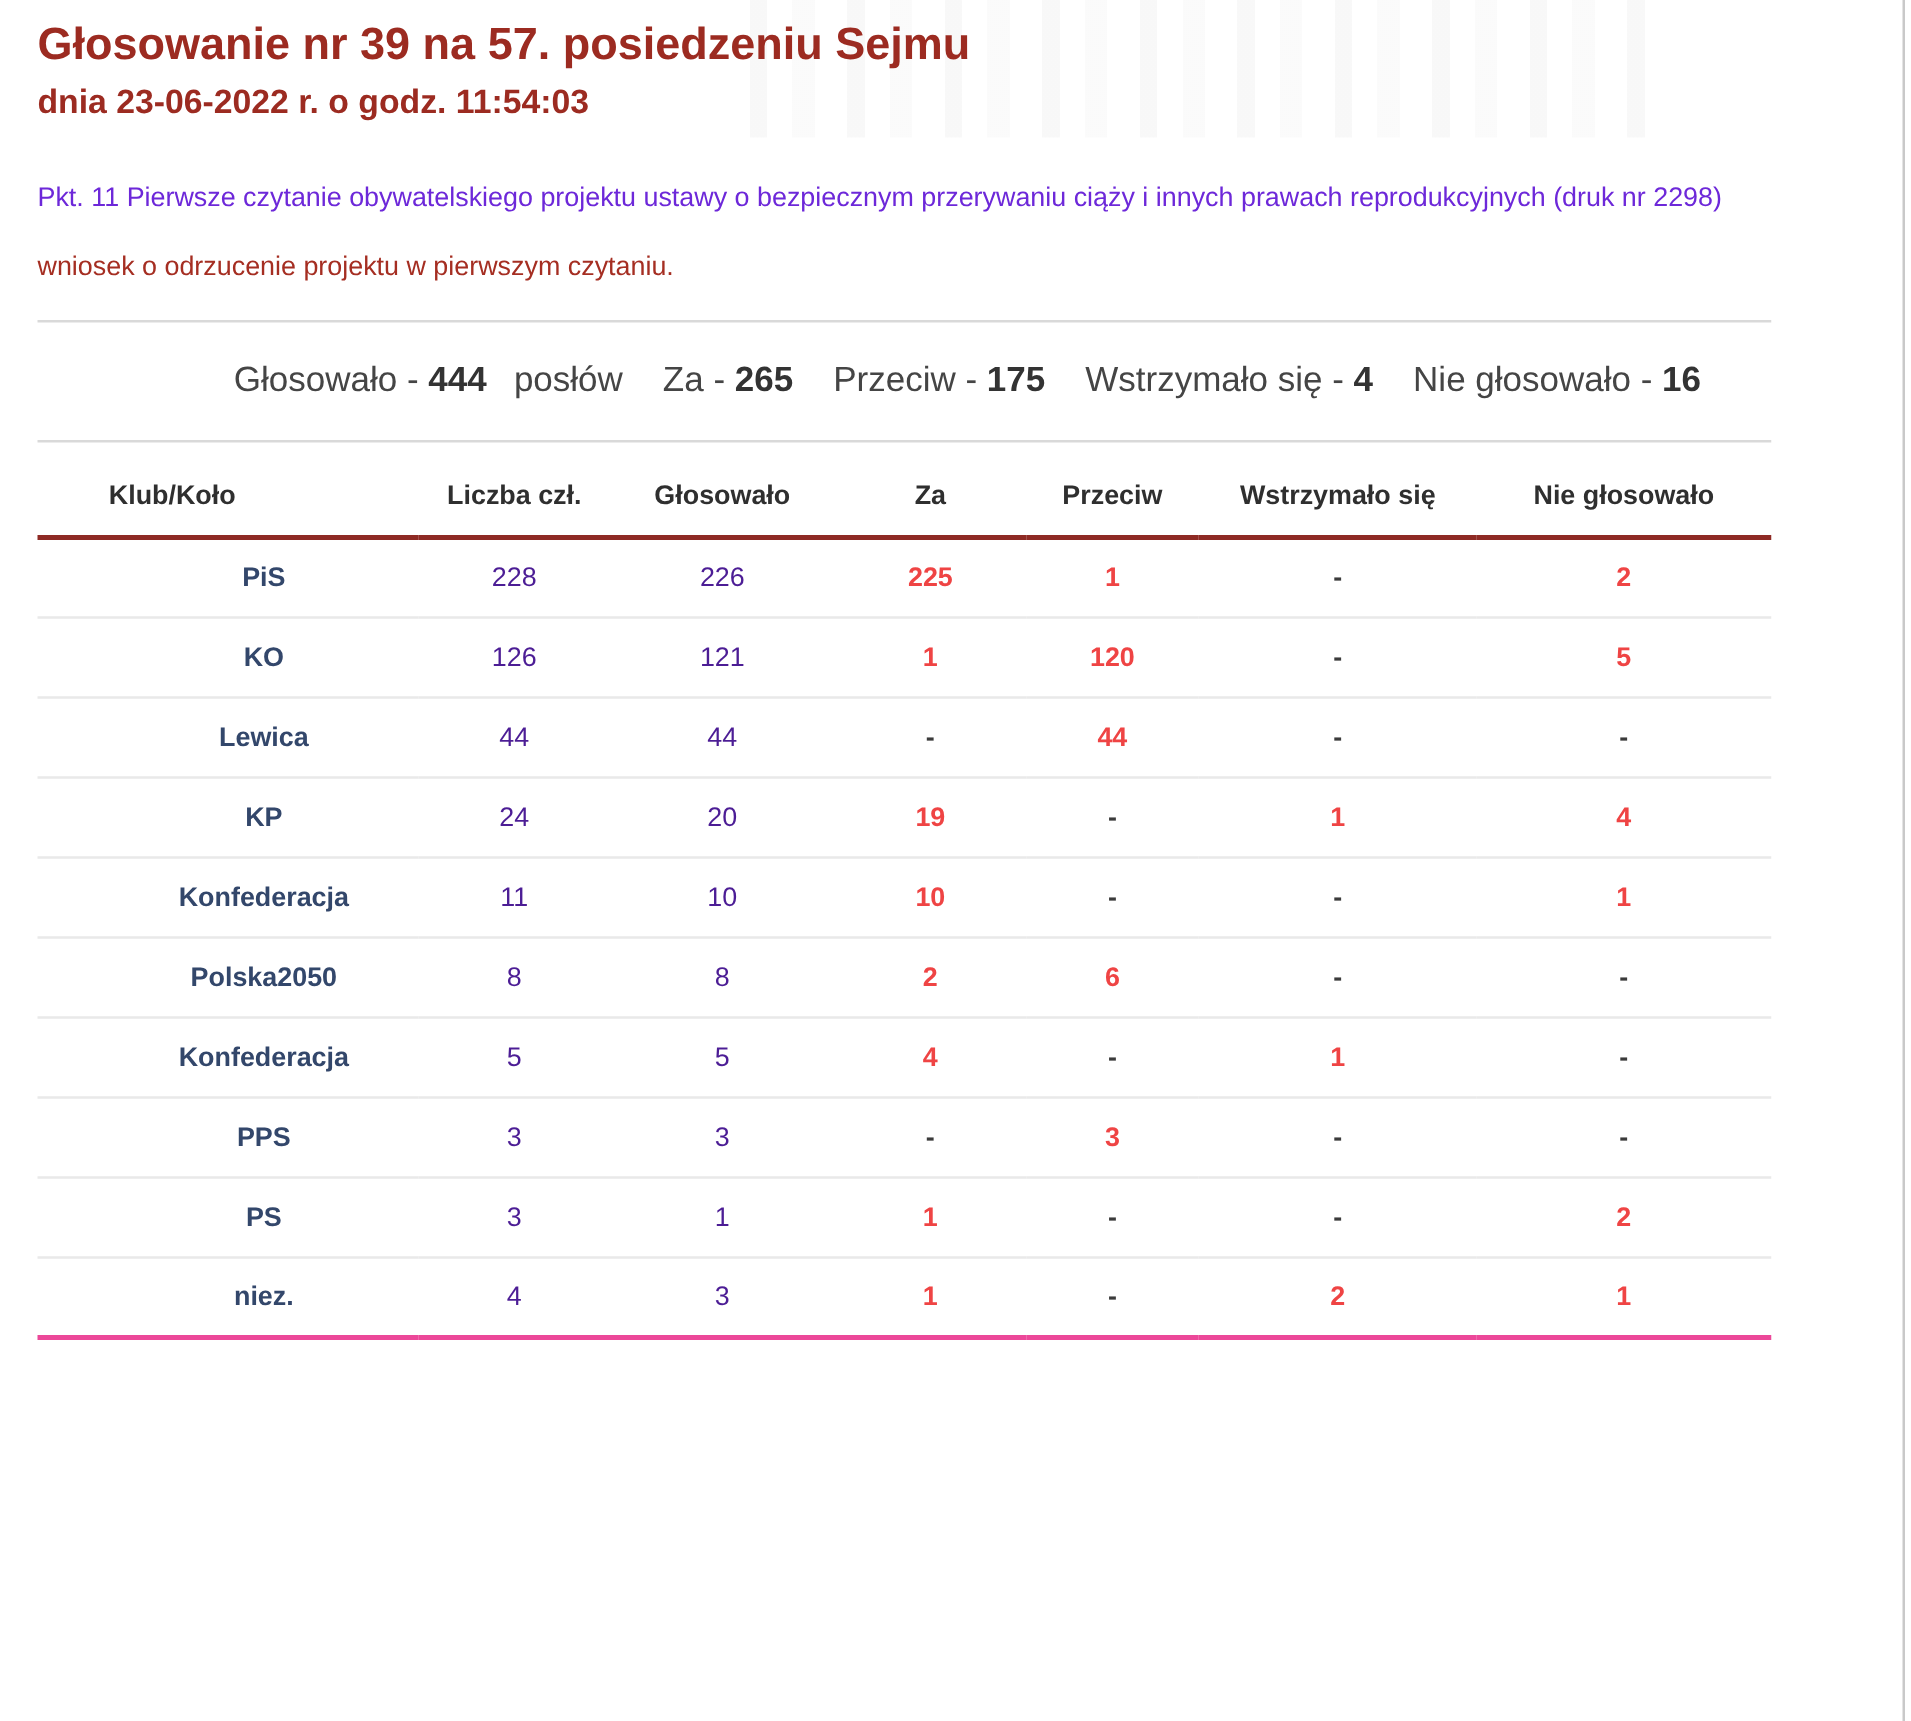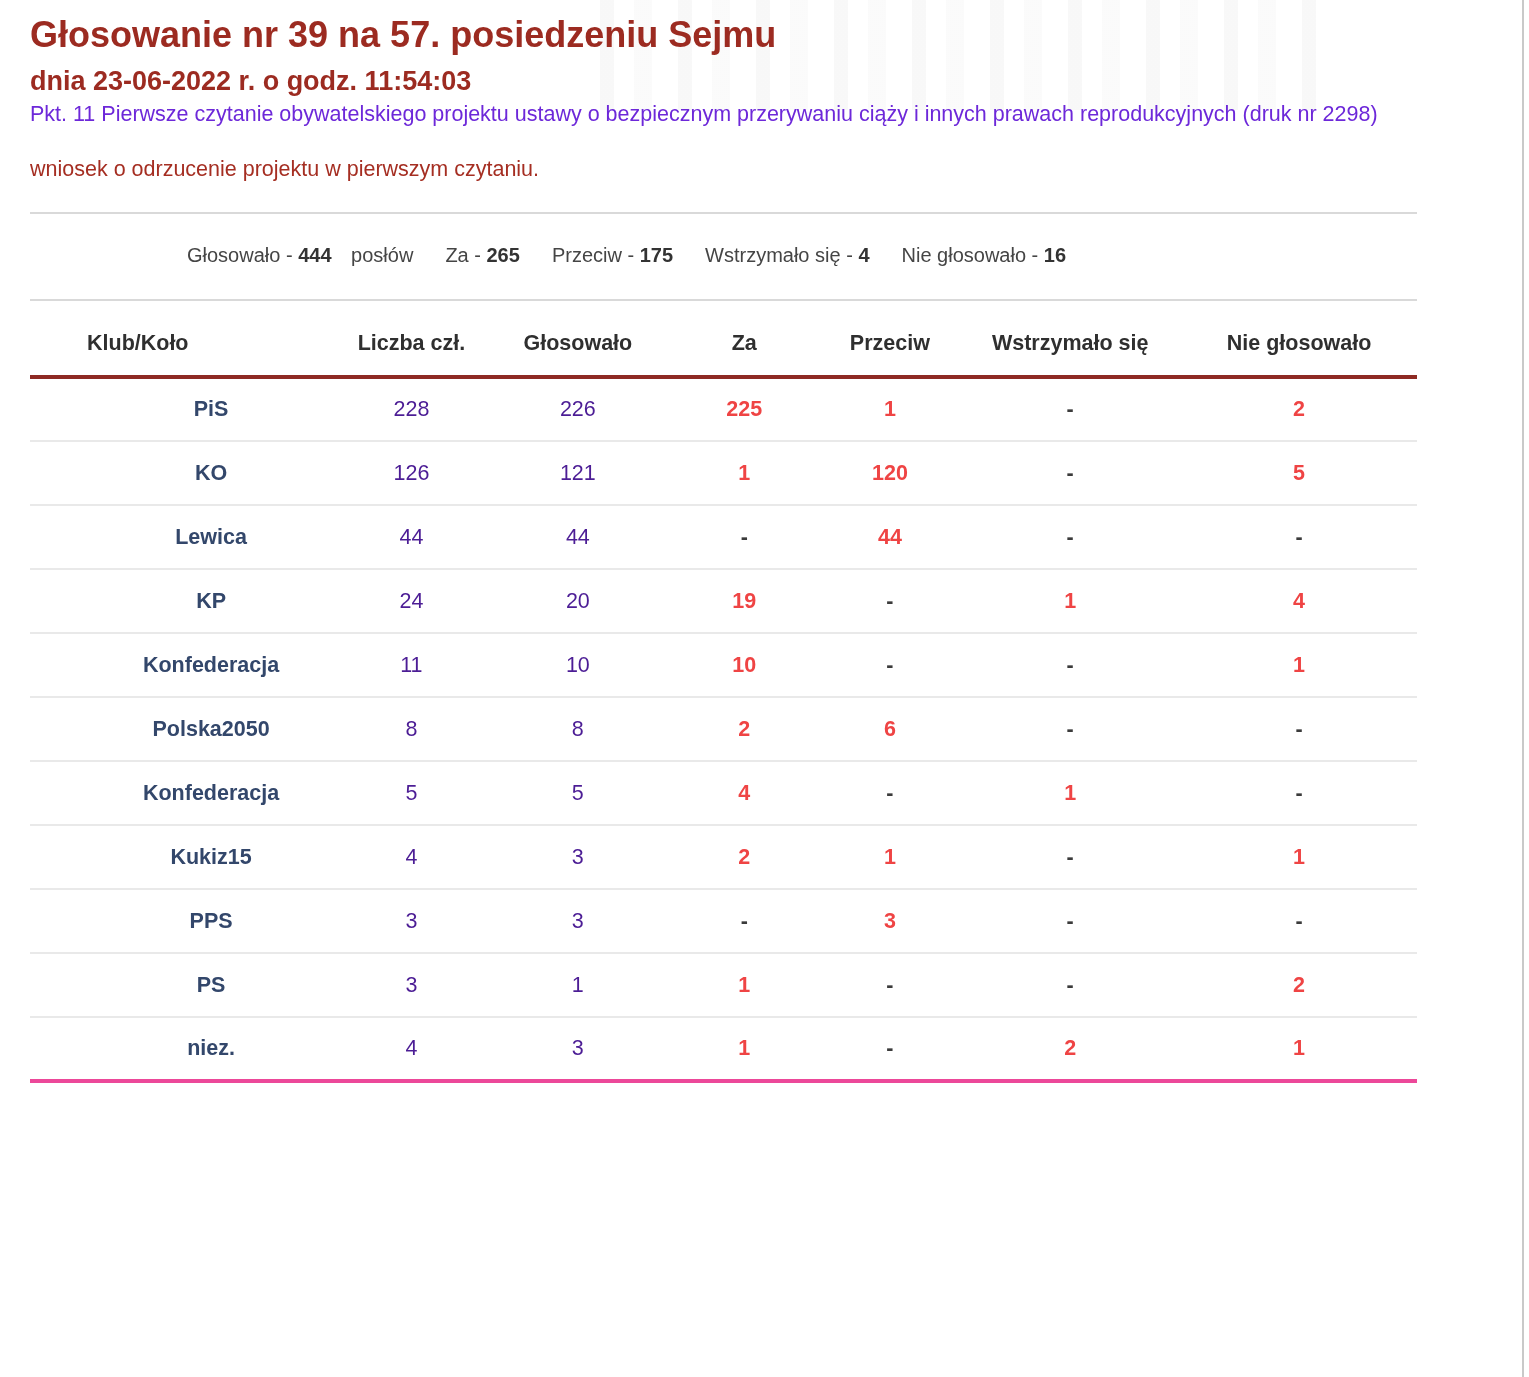--- a/index.html
+++ b/index.html
@@ -32,20 +32,21 @@
     font-size: 36px;
     font-weight: bold;
     color: #9c2b21;
     letter-spacing: 0px;
     margin-bottom: 10px;
   }
   h2.subtitle {
     font-size: 27px;
     font-weight: bold;
     color: #9c2b21;
+    margin-bottom: 44px;
   }
   p.description {
     font-size: 21.5px;
     line-height: 1.6;
     color: #6d28d9;
     margin-bottom: 26px;
     max-width: 1360px;
   }
   p.motion {
     font-size: 21.5px;
@@ -56,21 +57,21 @@
   hr.rule {
     border: none;
     border-top: 2px solid #d9d9d9;
     margin: 0;
   }
   .summary {
     display: flex;
     align-items: flex-end;
     gap: 32px;
     padding: 30px 0 32px 157px;
-    font-size: 20px;
+    font-size: 28px;
     color: #454545;
   }
   .summary .num { font-weight: bold; color: #333333; }
   .summary .suffix { margin-left: 14px; }
   table.votes {
     width: 100%;
     border-collapse: collapse;
     table-layout: fixed;
   }
   table.votes col.c1 { width: 22%; }
@@ -234,29 +235,20 @@
       <tr>
         <td class="cell-club">Konfederacja</td>
         <td class="cell-num">5</td>
         <td class="cell-num">5</td>
         <td class="cell-vote link">4</td>
         <td class="cell-vote dash">-</td>
         <td class="cell-vote link">1</td>
         <td class="cell-vote dash">-</td>
       </tr>
       <tr>
-        <td class="cell-club">Kukiz15</td>
-        <td class="cell-num">4</td>
-        <td class="cell-num">3</td>
-        <td class="cell-vote link">2</td>
-        <td class="cell-vote link">1</td>
-        <td class="cell-vote dash">-</td>
-        <td class="cell-vote link">1</td>
-      </tr>
-      <tr>
         <td class="cell-club">PPS</td>
         <td class="cell-num">3</td>
         <td class="cell-num">3</td>
         <td class="cell-vote dash">-</td>
         <td class="cell-vote link">3</td>
         <td class="cell-vote dash">-</td>
         <td class="cell-vote dash">-</td>
       </tr>
       <tr>
         <td class="cell-club">PS</td>

